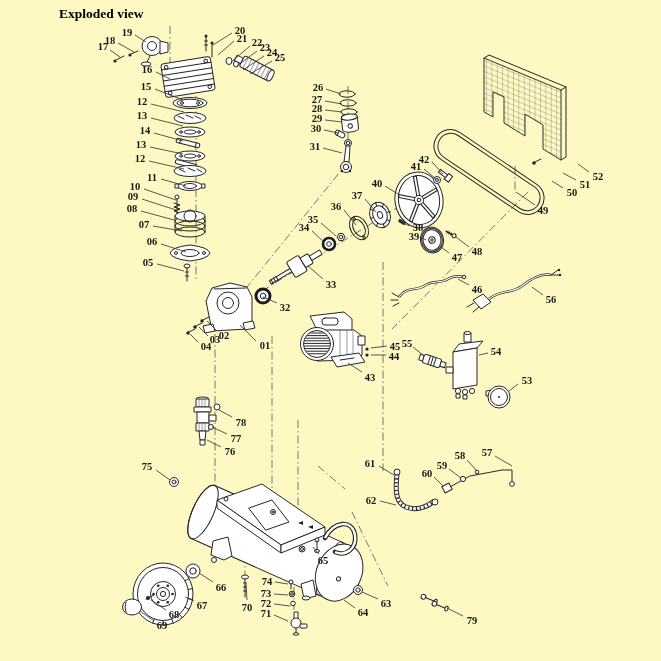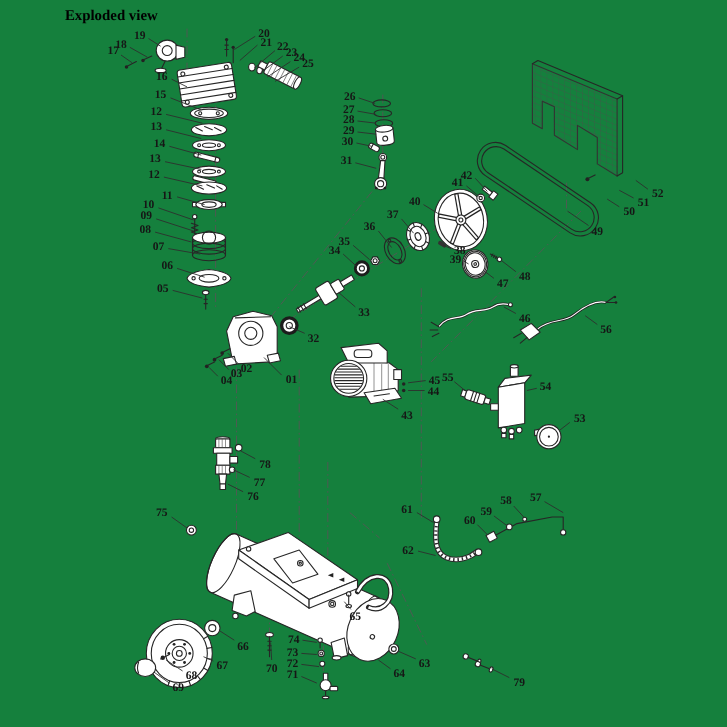--- a/index.html
+++ b/index.html
@@ -1,16 +1,16 @@
 <!DOCTYPE html>
 <html><head>
 <meta charset="utf-8">
 <style>
   html,body{margin:0;padding:0;background:#fff;}
-  .page{position:relative;width:661px;height:661px;background:#15803d;overflow:hidden;}
+  .page{position:relative;width:661px;height:661px;background:#fef9c3;overflow:hidden;}
   svg{display:block;}
   .s{stroke:#262626;stroke-width:1;fill:none;stroke-linejoin:round;stroke-linecap:round}
   .f{stroke:#262626;stroke-width:1;fill:#ffffff;stroke-linejoin:round}
   .d{fill:#222;stroke:none}
   .t{stroke:#4a4a4a;stroke-width:.55;fill:none}
   .cl{stroke:#555;stroke-width:.8;stroke-dasharray:8 3 1.5 3;fill:none}
   .ldr{stroke:#2e2e2e;stroke-width:.8}
   .plabel{font:700 10.5px "Liberation Serif",serif;fill:#161616;text-anchor:middle}
   .ttl{font:700 13.5px "Liberation Serif",serif;fill:#000}
 </style>

